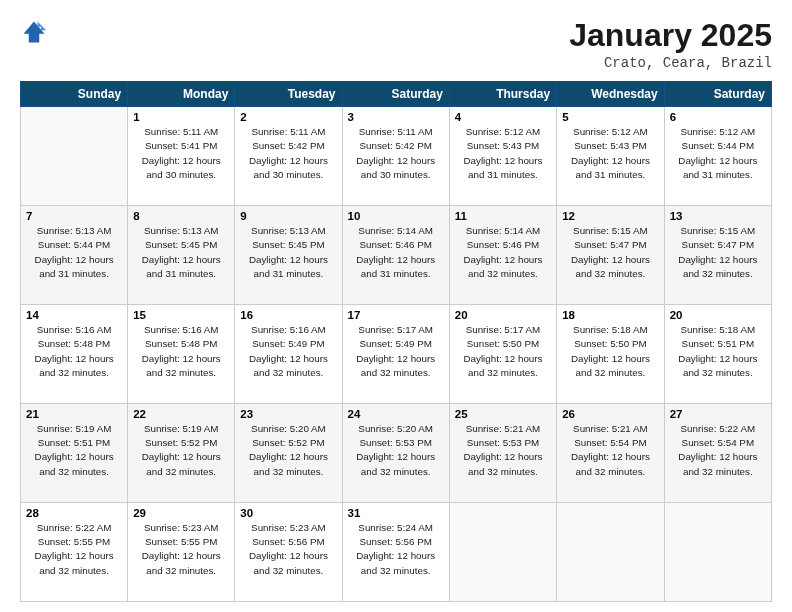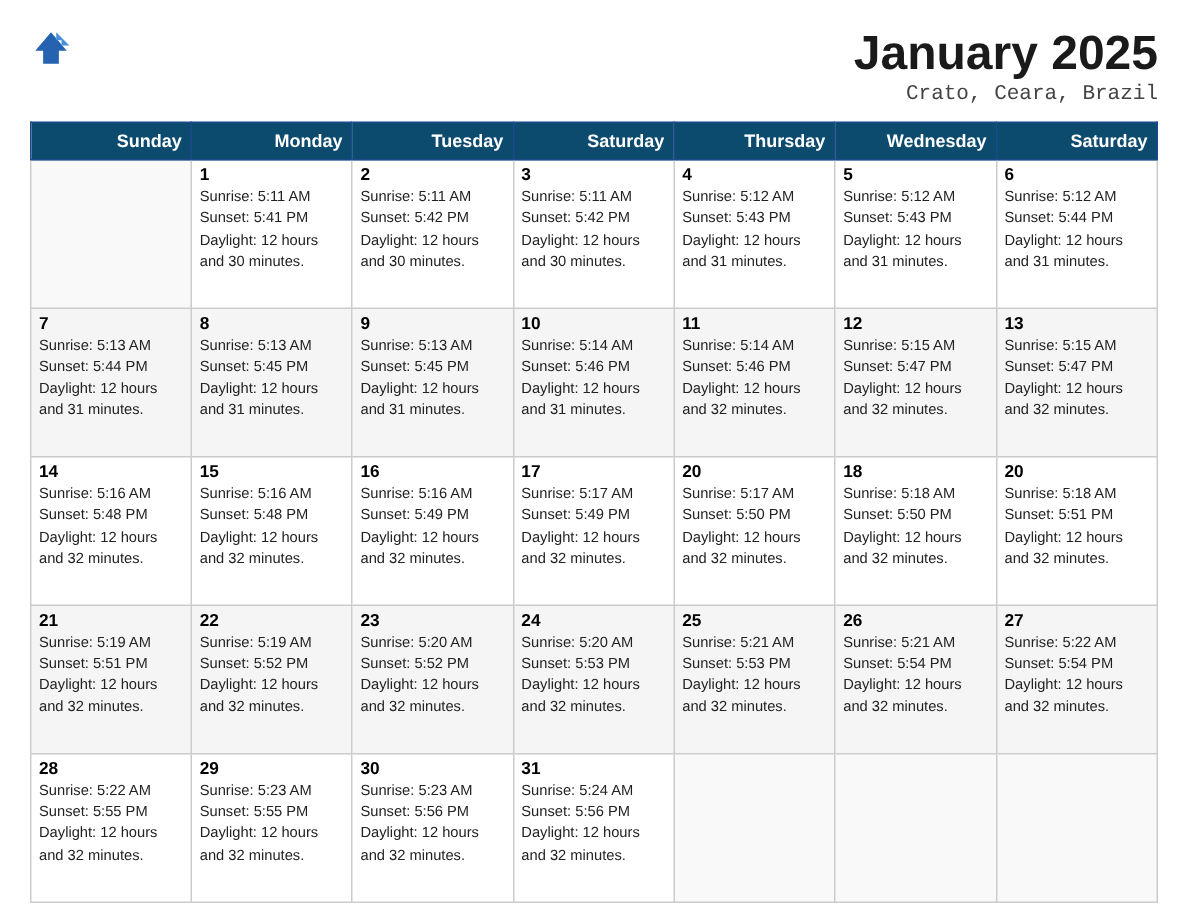--- a/index.html
+++ b/index.html
@@ -81,20 +81,21 @@
     .day-num {
       font-weight: bold;
       font-size: 11.5px;
       margin-bottom: 2px;
       display: block;
     }
     .day-info {
       font-size: 9.8px;
       color: #222;
       line-height: 1.45;
+      text-align: center;
     }
     .empty {
       background: #f9f9f9;
     }
     .row-alt {
       background: #f5f5f5;
     }
     .row-white {
       background: #fff;
     }

